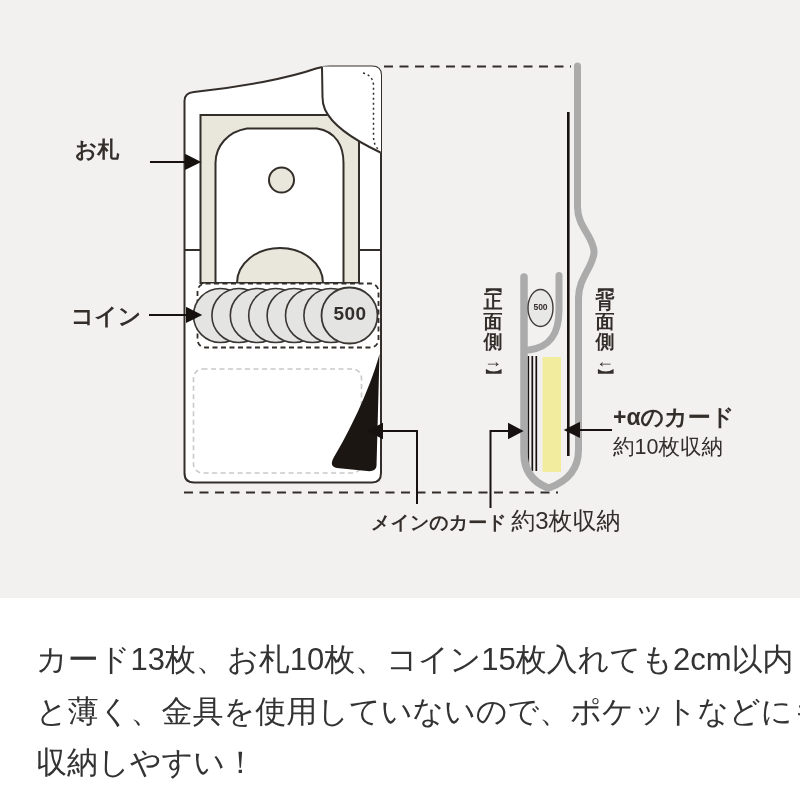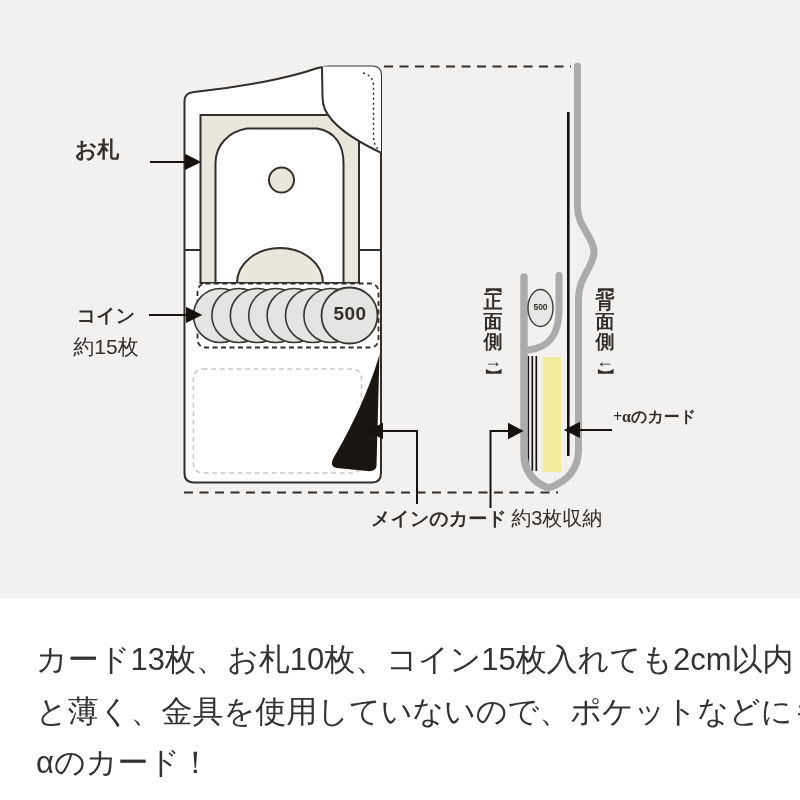--- a/index.html
+++ b/index.html
@@ -4,40 +4,40 @@
 <style>
   html,body{margin:0;padding:0;background:#fff;}
   .stage{position:relative;width:800px;height:800px;background:#ffffff;overflow:hidden;
          font-family:"Liberation Sans",sans-serif;color:#332e2a;}
   .diagram{position:absolute;left:0;top:0;width:800px;height:598px;background:#f2f1f0;}
   .art{position:absolute;left:0;top:0;}
   .lbl{position:absolute;white-space:nowrap;}
   .bills-label{left:38px;top:136px;width:118px;text-align:center;
                font-weight:bold;font-size:22px;line-height:28px;}
   .coin-block{left:36px;top:301px;width:140px;text-align:center;line-height:30.5px;}
-  .coin-block .t1{font-weight:bold;font-size:19px;}
+  .coin-block .t1{font-weight:bold;font-size:23px;}
   .coin-block .t2{font-size:21px;}
   .coin500-big{left:326px;top:303px;width:48px;text-align:center;
                font-weight:bold;font-size:19px;letter-spacing:0.5px;}
   .coin500-small{left:528px;top:302px;width:25px;text-align:center;
                  font-weight:600;font-size:8.5px;}
   .vlabel{position:absolute;width:30px;display:flex;flex-direction:column;
           align-items:center;font-weight:600;}
   .vlabel span{display:block;text-align:center;}
   .vlabel .ch{font-size:19px;line-height:20px;}
   .vlabel .ar{font-size:18px;line-height:18px;font-weight:bold;}
   .vlabel .br{font-size:16px;line-height:11px;height:11px;transform:rotate(90deg);}
   .vl-front{left:478px;top:281px;}
   .vl-back{left:590px;top:281px;}
   .plus-alpha{left:613px;top:402px;line-height:30px;}
-  .plus-alpha .t1{font-weight:bold;font-size:16px;font-family:Liberation Serif, serif;}
+  .plus-alpha .t1{font-weight:bold;font-size:23px;}
   .plus-alpha .t2{font-size:21.5px;}
   .main-card{left:371px;top:505px;}
   .main-card .t1{font-weight:bold;font-size:19px;}
-  .main-card .t2{font-size:20px;margin-top:19px;}
+  .main-card .t2{font-size:24px;margin-top:19px;}
   .description{position:absolute;left:8px;top:598px;width:800px;height:202px;background:#ffffff;
                box-sizing:border-box;padding:36px 39px 0 28px;}
   .description p{margin:0;font-size:31px;line-height:51.5px;color:#333333;white-space:nowrap;}
 </style>
 </head>
 <body>
 
 <div class="stage">
   <div class="diagram">
 
@@ -102,21 +102,20 @@
         <polygon points="579,423.5 566,430 579,436.5"></polygon>
       </g>
     </svg>
 
     <div class="lbl bills-label">
       <div>お札</div>
     </div>
 
     <div class="lbl coin-block">
       <div class="t1">コイン</div>
-      <div class="t2">約15枚</div>
     </div>
 
     <div class="lbl coin500-big">500</div>
     <div class="lbl coin500-small">500</div>
 
     <div class="vlabel vl-front">
       <span class="br">【</span>
       <span class="ch">正</span>
       <span class="ch">面</span>
       <span class="ch">側</span>
@@ -128,26 +127,27 @@
       <span class="br">【</span>
       <span class="ch">背</span>
       <span class="ch">面</span>
       <span class="ch">側</span>
       <span class="ar">←</span>
       <span class="br">】</span>
     </div>
 
     <div class="lbl plus-alpha">
       <div class="t1">+αのカード</div>
+      <div class="t2">約10枚収納</div>
     </div>
 
     <div class="lbl main-card">
       <span class="t1">メインのカード</span>
       <span class="t2">約3枚収納</span>
     </div>
   </div>
 
   <div class="description">
     <p>カード13枚、お札10枚、コイン15枚入れても2cm以内</p>
     <p>と薄く、金具を使用していないので、ポケットなどにも</p>
-    <p>αのカード！</p>
+    <p>収納しやすい！</p>
   </div>
 </div>
 
 </body></html>

